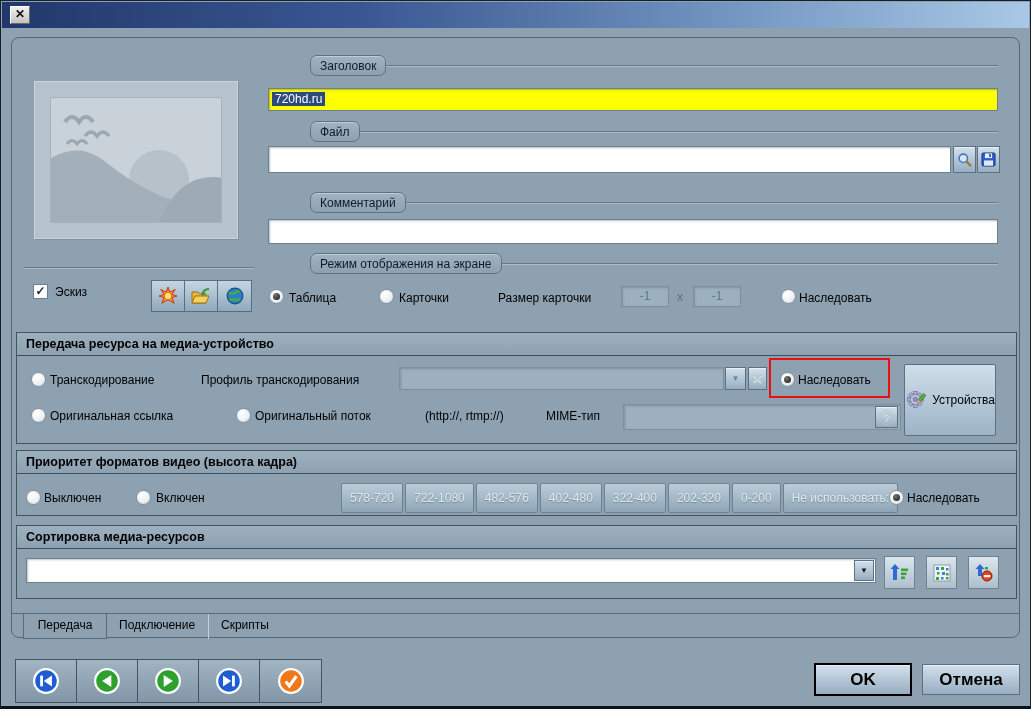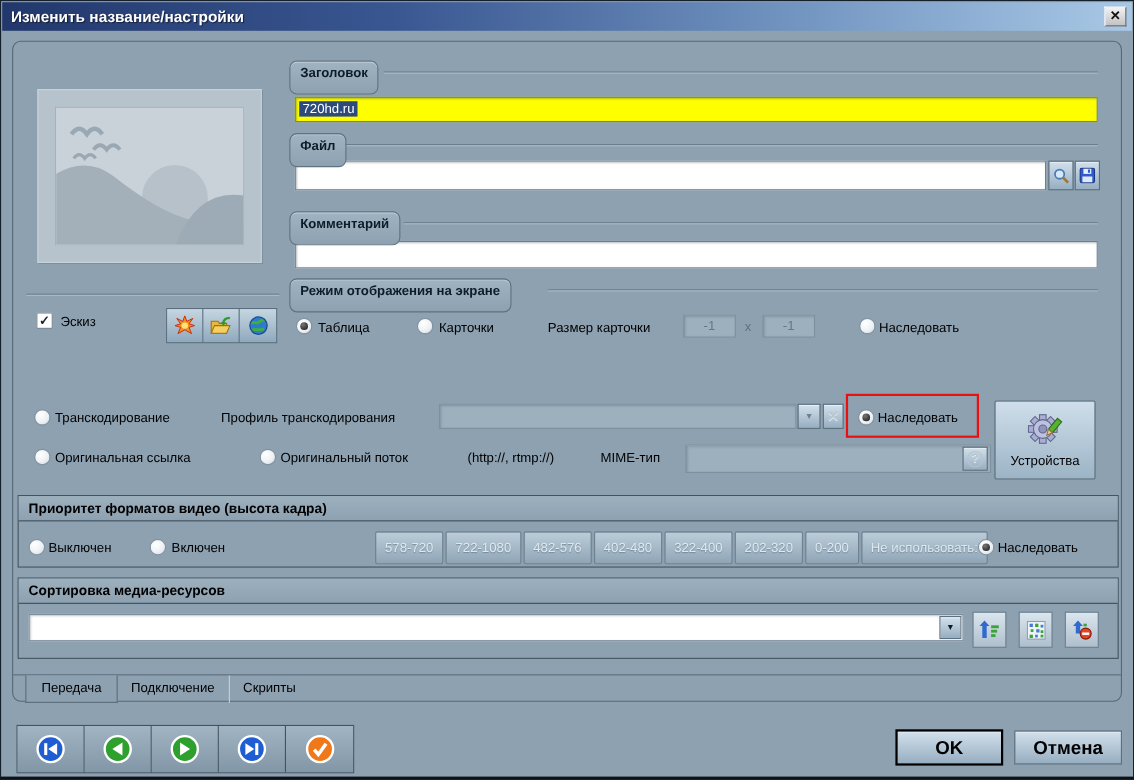--- a/index.html
+++ b/index.html
@@ -4,21 +4,21 @@
 <style>
   html,body{margin:0;padding:0;background:#d8d8d8;}
   *{box-sizing:border-box;font-family:"Liberation Sans",sans-serif;}
   .dialog{position:relative;width:1031px;height:709px;background:#8da1b1;border:1px solid #16202a;border-bottom:3px solid #0c1218;overflow:hidden;}
   .titlebar{position:absolute;left:1px;top:1px;right:1px;height:26px;background:linear-gradient(90deg,#22386c 0%,#3a5792 35%,#7194c0 70%,#a9c8e6 100%);display:flex;align-items:center;padding:0 5px 0 8px;}
   .title-text{color:#fff;font-weight:bold;font-size:14px;text-shadow:1px 1px 1px #14203c;flex:1;}
   .close-btn{width:20px;height:18px;background:linear-gradient(#f2f2f2,#c2c2c2);border:1px solid #6a6a6a;border-top-color:#fff;border-left-color:#fff;color:#111;font-weight:bold;font-size:12px;line-height:15px;text-align:center;cursor:default;}
   .main-panel{position:absolute;left:10px;top:36px;width:1009px;height:601px;border:1px solid #55687a;border-radius:8px;}
   .lbl{position:absolute;font-size:12px;color:#000000;white-space:nowrap;}
   .dim{color:#5d7383;}
-  .chip{position:absolute;padding:3px 9px 12px;border:1px solid #5f7280;border-radius:7px;font-weight:bold;font-size:12px;color:#0d1c28;background:linear-gradient(#a0b3c1,#8da1b1);box-shadow:inset 0 1px 0 rgba(255,255,255,.35);z-index:2;}
+  .chip{position:absolute;padding:3px 9px 2px;border:1px solid #5f7280;border-radius:7px;font-weight:normal;font-size:12px;color:#0d1c28;background:linear-gradient(#a0b3c1,#8da1b1);box-shadow:inset 0 1px 0 rgba(255,255,255,.35);z-index:2;margin-left:47px;}
   .hline{position:absolute;height:2px;border-top:1px solid #64798a;border-bottom:1px solid #a9bcc8;}
   .input{position:absolute;background:#fff;border:1px solid #6e8090;box-shadow:inset 1px 1px 2px rgba(40,60,75,.35);font-size:12px;line-height:20px;padding:0 3px;}
   .yellow{background:#ffff00;}
   .sel-text{background:#2d4a7c;color:#fff;padding:0 3px;font-size:12px;}
   .dis-field{position:absolute;background:#9db0bd;border:1px solid #7e909d;box-shadow:inset 1px 1px 2px rgba(40,60,75,.25);color:#5e7a8a;font-size:12px;text-align:center;}
   .radio{position:absolute;width:15px;height:15px;border-radius:50%;background:radial-gradient(circle at 35% 30%,#ffffff,#eef2f5 55%,#c9d3da);border:1px solid #8392a0;}
   .radio.sel::after{content:'';position:absolute;left:3px;top:3px;width:7px;height:7px;border-radius:50%;background:radial-gradient(circle at 35% 30%,#777,#141414);}
   .checkbox{position:absolute;width:15px;height:15px;background:#fff;border:1px solid #6e8090;font-size:12px;font-weight:bold;line-height:13px;text-align:center;color:#1a2430;}
   .btn3d{background:linear-gradient(#d2e0ec,#97aec1);border:1px solid #5c707f;box-shadow:inset 0 1px 0 rgba(255,255,255,.55);display:flex;align-items:center;justify-content:center;}
   .iconbtn{position:absolute;}
@@ -37,30 +37,29 @@
   .navcell{width:61.4px;height:100%;background:linear-gradient(#a2b4c2,#8196a7);border-right:1px solid #44545f;display:flex;align-items:center;justify-content:center;}
   .navcell:last-child{border-right:none;}
   .dlg-btn{position:absolute;font-size:17px;color:#000;font-weight:bold;}
   .ok-border{border:2px solid #000;}
   .redbox{position:absolute;border:2px solid #e81010;background:transparent;}
   .thumb-frame{position:absolute;left:33px;top:80px;width:204px;height:158px;background:#b7c3cc;border:1px solid #c9d4db;box-shadow:1px 1px 0 #7d909e;display:flex;align-items:center;justify-content:center;}
   .thumb-inner{width:172px;height:126px;background:#c9d2d8;border:1px solid #a5b2bc;overflow:hidden;}
   .vgrp{display:flex;position:absolute;border:1px solid #5a6e7e;}
   .vgrp .cell{width:33px;height:30px;background:linear-gradient(#c6d6e2,#8fa9bd);border-right:1px solid #5a6e7e;display:flex;align-items:center;justify-content:center;}
   .vgrp .cell:last-child{border-right:none;}
-  .dev-btn{position:absolute;left:903px;top:363px;width:92px;height:72px;background:linear-gradient(#cfdeea,#9cb4c6);border:1px solid #5c707f;border-radius:2px;display:flex;flex-direction:column;align-items:center;justify-content:center;gap:4px;font-size:12px;color:#000;}
+  .dev-btn{position:absolute;left:903px;top:363px;width:92px;height:72px;background:linear-gradient(#cfdeea,#9cb4c6);border:1px solid #5c707f;border-radius:2px;display:flex;flex-direction:row;align-items:center;justify-content:center;gap:4px;font-size:12px;color:#000;}
   .mini-sq{display:flex;align-items:center;justify-content:center;background:linear-gradient(#dbe6ee,#aebfcc);border:1px solid #6f8292;}
 </style>
 </head>
 <body>
 
 <div class="dialog">
 
   <div class="titlebar">
-    <div class="title-text">Изменить название/настройки</div>
     <div class="close-btn">
       <span>✕</span>
     </div>
   </div>
 
   <div class="main-panel"></div>
 
   <div class="thumb-frame">
     <div class="thumb-inner">
       <svg width="172" height="126" viewBox="0 0 172 126">
@@ -141,20 +140,23 @@
   <div class="lbl" style="left:288px;top:290px;">Таблица</div>
   <div class="radio" style="left:378px;top:288px;"></div>
   <div class="lbl" style="left:398px;top:290px;">Карточки</div>
   <div class="lbl" style="left:497px;top:290px;">Размер карточки</div>
   <div class="dis-field" style="left:620px;top:285px;width:48px;height:21px;line-height:19px;">-1</div>
   <div class="lbl dim" style="left:676px;top:289px;">x</div>
   <div class="dis-field" style="left:692px;top:285px;width:48px;height:21px;line-height:19px;">-1</div>
   <div class="radio" style="left:780px;top:288px;"></div>
   <div class="lbl" style="left:798px;top:290px;">Наследовать</div>
 
+  <div class="section" style="left:15px;top:331px;width:1001px;height:112px;">
+    <div class="sec-head">Передача ресурса на медиа-устройство</div>
+  </div>
   <div class="radio" style="left:30px;top:371px;"></div>
   <div class="lbl" style="left:49px;top:372px;">Транскодирование</div>
   <div class="lbl" style="left:200px;top:372px;">Профиль транскодирования</div>
   <div class="combo-dis" style="left:398px;top:366px;width:325px;height:23px;"></div>
   <div class="iconbtn btn3d" style="left:724px;top:366px;width:21px;height:23px;">
     <span class="drop-btn" style="position:static;color:#6d8090;">▼</span>
   </div>
   <div class="iconbtn btn3d" style="left:747px;top:366px;width:19px;height:23px;color:#b9c7d1;font-weight:bold;font-size:13px;text-shadow:0 1px 0 #e6eef4;">
     <span>✕</span>
   </div>

